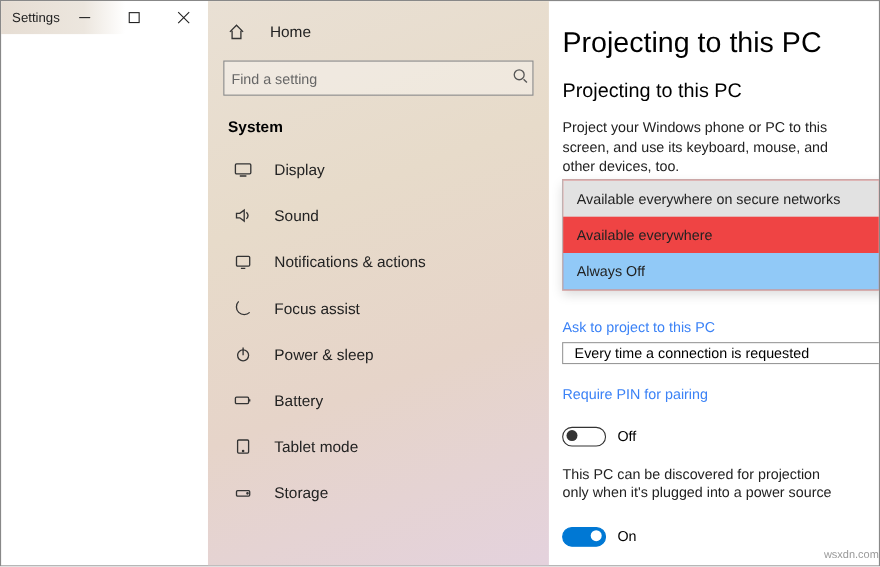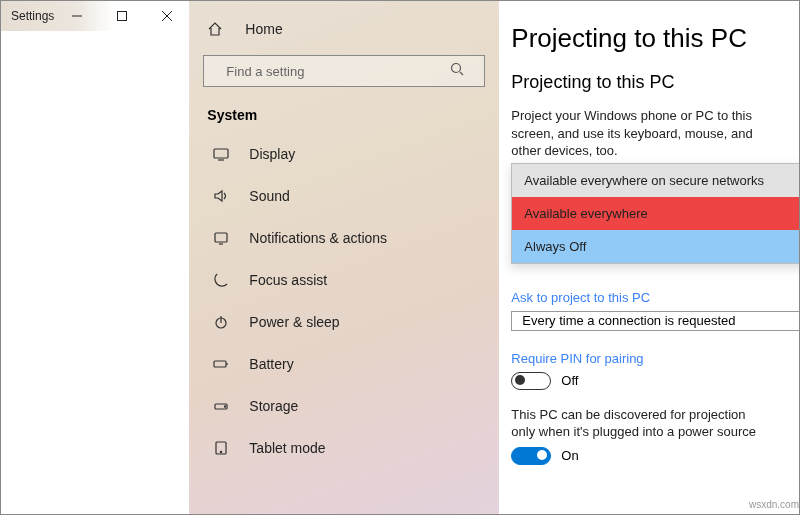--- a/index.html
+++ b/index.html
@@ -7,34 +7,34 @@
   .window { width: 800px; height: 515px; border: 1px solid #888; display: flex; flex-direction: row; }
   .titlebar { height: 30px; display: flex; align-items: center; background: linear-gradient(to right, #e6ddd3 0%, #ece6de 40%, #ffffff 60%); }
   .titlebar .title { font-size: 12px; padding-left: 10px; flex: 1; color: #222; }
   .ctrl { width: 45px; height: 30px; display: flex; align-items: center; justify-content: center; color: #222; }
   .ctrl svg { width: 10px; height: 10px; stroke: #222; stroke-width: 1; fill: none; }
   .body { flex: 1; display: flex; overflow: hidden; }
   .sidebar { width: 310px; background: linear-gradient(160deg, #e9e0d4 0%, #e7dbca 35%, #e6d4c9 65%, #e4d2dd 100%); padding-top: 8px; overflow-y: auto; }
   .home-row { height: 40px; display: flex; align-items: center; padding-left: 18px; font-size: 14px; color: #222; }
   .home-row .icon { width: 20px; margin-right: 18px; display: flex; align-items: center; }
   .searchwrap { margin: 6px 14px 14px 14px; }
-  .searchbox { width: 100%; height: 32px; border: 1px solid #888; background: rgba(255,255,255,0.35); display: flex; align-items: center; padding: 0 20px; }
+  .searchbox { width: 100%; height: 32px; border: 1px solid #888; background: rgba(255,255,255,0.35); display: flex; align-items: center; padding: 0 4px; }
   .searchbox input { flex: 1; border: none; background: transparent; outline: none; font-size: 13px; color: #555; }
   .searchbox input::placeholder { color: #666; font-style: normal; }
   .section-header { font-weight: 600; font-size: 14px; padding: 6px 18px 10px 18px; color: #000; }
   .nav-item { height: 42px; display: flex; align-items: center; padding-left: 18px; font-size: 14px; color: #222; border-left: 4px solid transparent; }
   .nav-item .icon { width: 20px; margin-right: 18px; display: flex; align-items: center; justify-content: center; }
   .main { flex: 1; padding: 18px 30px 0 12px; position: relative; overflow: hidden; }
   .page-title { font-size: 26px; font-weight: 400; margin: 4px 0 18px 0; color: #000; }
   .section-title { font-size: 18px; font-weight: 400; margin-bottom: 14px; color: #000; }
   .desc { font-size: 13px; color: #222; line-height: 1.35; max-width: 420px; margin-bottom: 6px; }
   .dropdown { width: 310px; height: 20px; border: 1px solid #999; display: flex; align-items: center; padding: 0 10px; font-size: 13px; background: #fff; margin-bottom: 20px; margin-top: 6px; justify-content: space-between; }
   .dropdown .chev svg { width: 10px; height: 10px; stroke: #555; stroke-width: 1.2; fill: none; }
   .label { font-size: 13px; color: #3b82f6; margin-top: 6px; }
-  .toggle-row { display: flex; align-items: center; margin-top: 6px; margin-bottom: 16px; }
+  .toggle-row { display: flex; align-items: center; margin-top: 22px; margin-bottom: 16px; }
   .toggle { width: 40px; height: 18px; border-radius: 10px; border: 1.5px solid #333; position: relative; margin-right: 10px; }
   .toggle .knob { width: 10px; height: 10px; border-radius: 50%; background: #333; position: absolute; top: 2.2px; left: 3px; }
   .toggle.on { background: #0078d4; border-color: #0078d4; }
   .toggle.on .knob { background: #fff; left: auto; right: 3px; }
   .toggle-label { font-size: 13px; }
   .floating-dropdown { position: absolute; top: 56px; left: 0; width: 310px; border: 1px solid #bbb; background: #ef4444; box-shadow: 0 4px 10px rgba(0,0,0,0.15); }
   .dd-option { height: 33px; display: flex; align-items: center; padding: 0 12px; font-size: 13px; color: #222; }
   .dd-option.hover { background: #e2e2e2; }
   .dd-option.selected { background: #91c9f7; }
   .behind-text { position: absolute; top: 70px; left: 320px; font-size: 13px; color: #222; width: 120px; line-height: 1.4; }
@@ -137,34 +137,34 @@
             <svg width="16" height="16" viewBox="0 0 16 16" fill="none" stroke="#333" stroke-width="1.2">
               <rect x="1" y="5" width="12" height="6" rx="1"></rect>
               <path d="M14 7 V9"></path>
             </svg>
           </span>
         <span>Battery</span>
       </div>
       <div class="nav-item">
         <span class="icon">
             <svg width="16" height="16" viewBox="0 0 16 16" fill="none" stroke="#333" stroke-width="1.2">
+              <rect x="3" y="2" width="10" height="12" rx="1"></rect>
+              <circle cx="8" cy="12" r="0.6" fill="#333"></circle>
+            </svg>
+          </span>
+        <span>Tablet mode</span>
+      </div>
+      <div class="nav-item">
+        <span class="icon">
+            <svg width="16" height="16" viewBox="0 0 16 16" fill="none" stroke="#333" stroke-width="1.2">
               <rect x="2" y="6" width="12" height="5" rx="1"></rect>
               <circle cx="12" cy="8.5" r="0.6" fill="#333"></circle>
             </svg>
           </span>
         <span>Storage</span>
-      </div>
-      <div class="nav-item">
-        <span class="icon">
-            <svg width="16" height="16" viewBox="0 0 16 16" fill="none" stroke="#333" stroke-width="1.2">
-              <rect x="3" y="2" width="10" height="12" rx="1"></rect>
-              <circle cx="8" cy="12" r="0.6" fill="#333"></circle>
-            </svg>
-          </span>
-        <span>Tablet mode</span>
       </div>
     </div>
 
     <div class="main">
       <div class="page-title">Projecting to this PC</div>
       <div class="section-title">Projecting to this PC</div>
       <div class="mainstack">
         <div class="desc">Project your Windows phone or PC to this screen, and use its keyboard, mouse, and other devices, too.</div>
         <div class="behind-text">this PC when</div>
 

